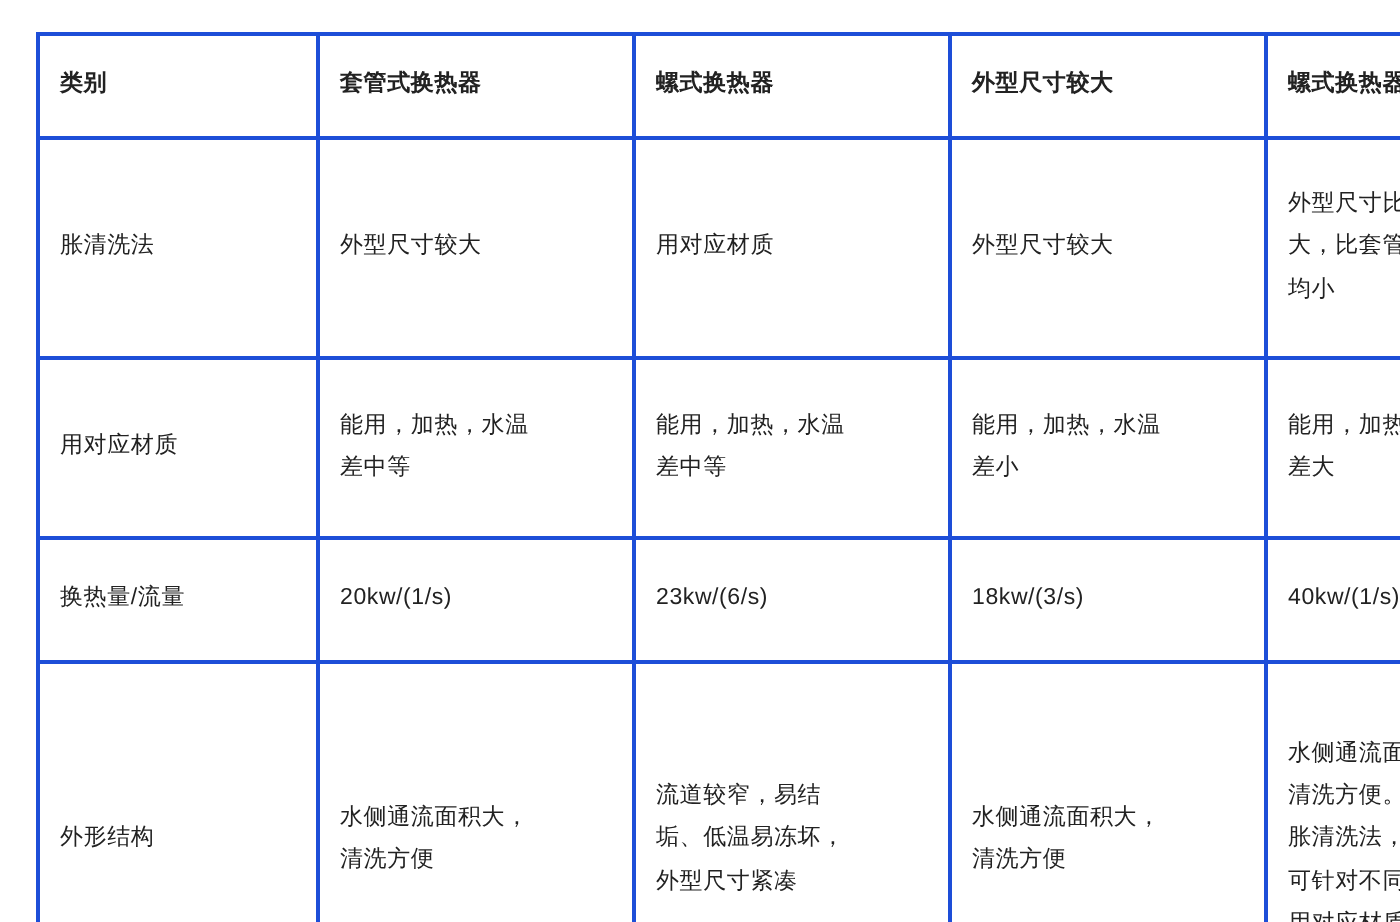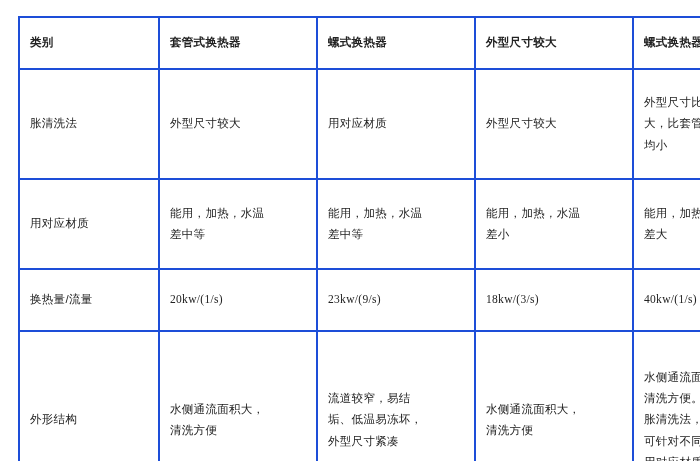--- a/index.html
+++ b/index.html
@@ -54,21 +54,20 @@
   .r-pump td  { height: 72px; }
   .r-heat td  { height: 44px; }
   .r-scale td { height: 160px; }
   .cell-text {
     display: block;
     white-space: pre-line;
   }
   .num {
     font-size: 11px;
     letter-spacing: 0;
-    font-family: Liberation Serif, serif;
   }
 </style>
 </head>
 <body>
 
 <div class="sheet">
   <table class="comparison">
     <tbody>
       <tr class="hdr">
         <td class="col-label">
@@ -131,21 +130,21 @@
       </tr>
 
       <tr class="r-heat">
         <td class="col-label">
             <span class="cell-text">换热量/流量</span>
           </td>
         <td class="col-data num">
             <span class="cell-text">20kw/(1/s)</span>
           </td>
         <td class="col-data num">
-            <span class="cell-text">23kw/(9/s)</span>
+            <span class="cell-text">23kw/(6/s)</span>
           </td>
         <td class="col-data num">
             <span class="cell-text">18kw/(3/s)</span>
           </td>
         <td class="col-data num">
             <span class="cell-text">40kw/(1/s)</span>
           </td>
       </tr>
 
       <tr class="r-scale">

